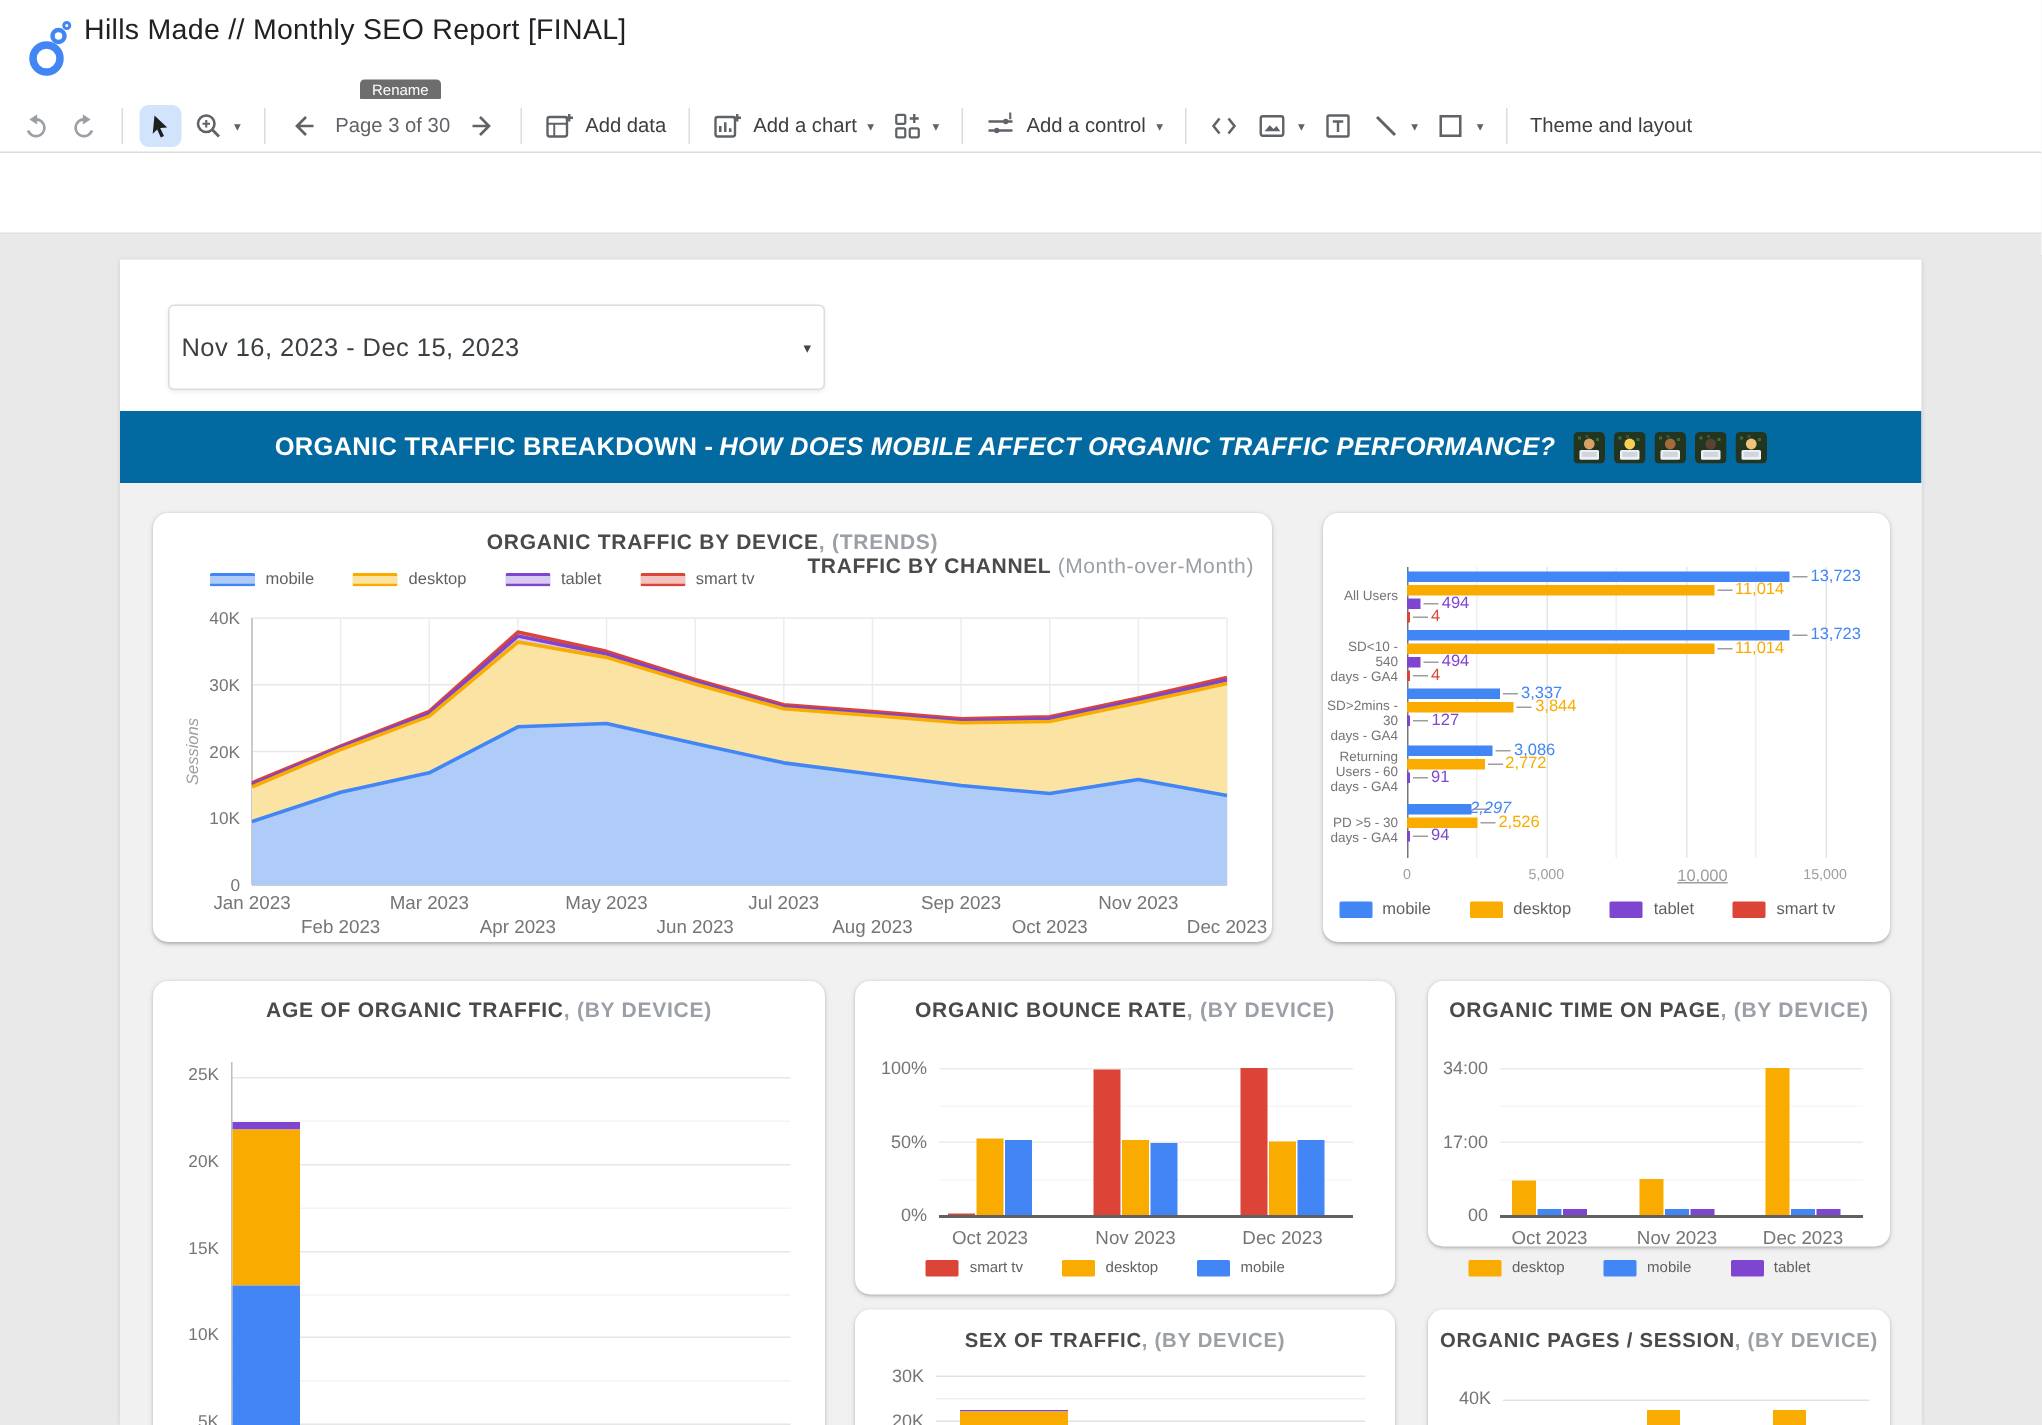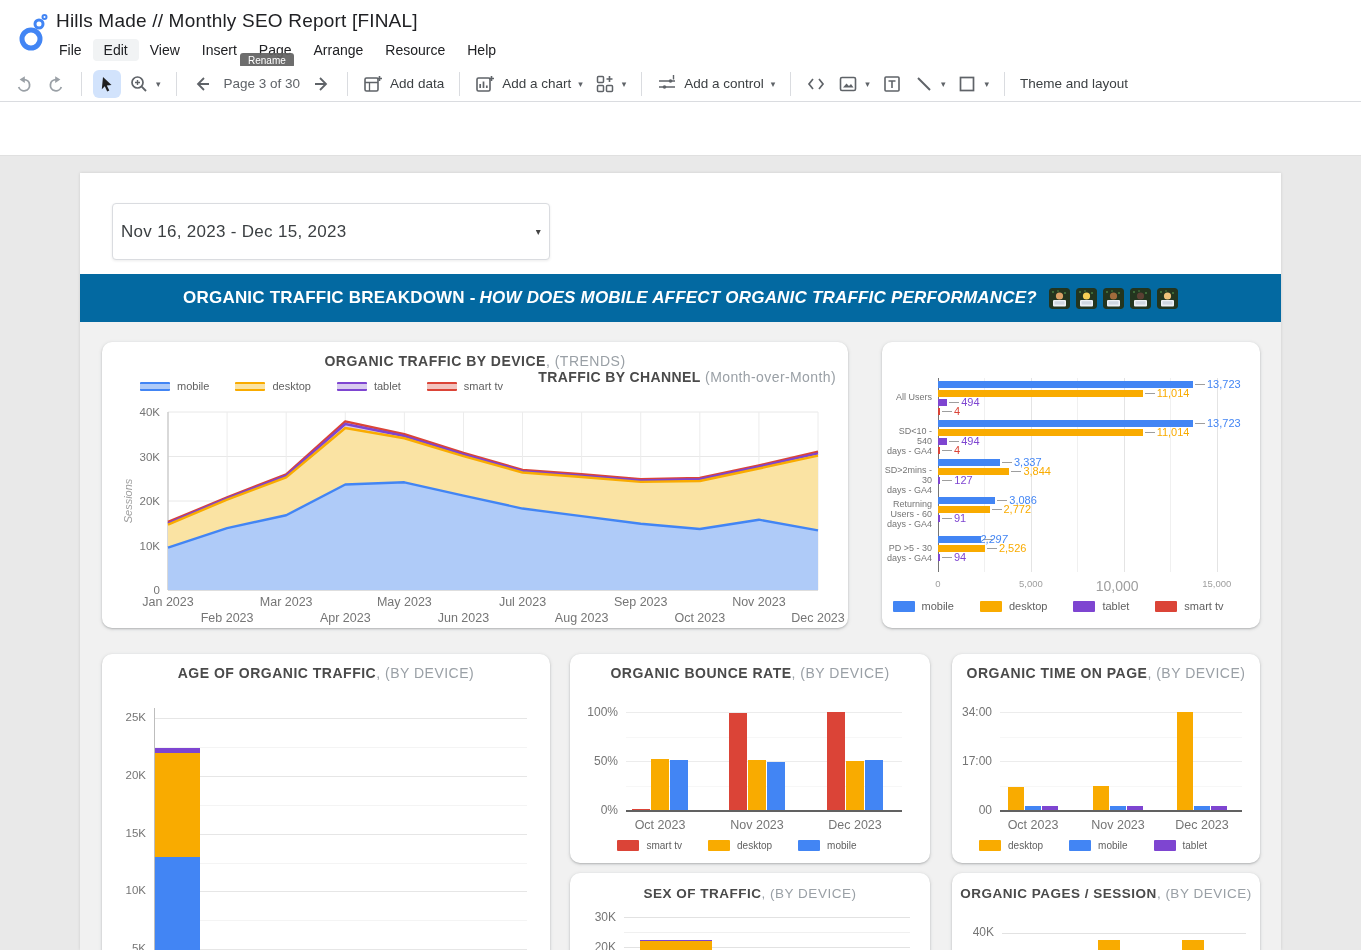--- a/index.html
+++ b/index.html
@@ -39,21 +39,21 @@
   .page-body{position:absolute;top:149px;bottom:0;left:0;right:0;background:#f1f1f1;}
   .datecard{position:absolute;left:32px;top:30px;width:438px;height:57px;background:#fff;border:1px solid #dadce0;border-radius:4px;box-shadow:0 1px 3px rgba(0,0,0,.08);display:flex;align-items:center;padding:0 8px;font-size:17px;color:#3c4043;letter-spacing:.3px;box-sizing:border-box;}
   .datecard .dcaret{margin-left:auto;color:#444;font-size:10px;}
   .banner{position:absolute;top:101px;height:48px;left:0;right:0;display:flex;align-items:center;justify-content:center;color:#fff;font-size:17px;letter-spacing:.2px;gap:4px;}
   .banner b{font-weight:800;}
   .banner i{font-weight:600;}
   .emojirow{display:flex;gap:6px;margin-left:8px;}
 
   .card{position:absolute;background:#fff;border-radius:10px;box-shadow:0 1px 2px rgba(60,64,67,.28),0 1px 4px rgba(60,64,67,.12);}
   .ctitle{position:absolute;top:11px;left:0;right:0;text-align:center;font-size:14px;font-weight:bold;color:#4a4a4a;letter-spacing:.5px;white-space:nowrap;}
-  .ctitle .lite{color:#9aa0a6;font-weight:normal;}
+  .ctitle .lite{color:#9aa0a6;font-weight:bold;}
   .ctitle.small{font-size:13.5px;}
   .overlaytitle{position:absolute;top:27px;right:12px;text-align:right;font-size:14px;font-weight:bold;color:#4a4a4a;letter-spacing:.4px;background:rgba(255,255,255,.0);}
   .overlaytitle .lite{color:#9aa0a6;font-weight:normal;}
 
   .legendrow{position:absolute;display:flex;align-items:center;font-size:11px;color:#616161;}
   .legendrow .li{display:flex;align-items:center;gap:7px;margin-right:26px;}
   .sw-line{width:30px;height:5px;border-top:2.5px solid;border-bottom:2.5px solid;border-radius:1px;}
   .sw-box{width:22px;height:11px;border-radius:1px;}
 
   .gl-h{position:absolute;height:1px;}
@@ -73,30 +73,20 @@
 
   <div class="appbar">
     <div class="logo">
       <svg viewBox="0 0 32 40" class="icon" width="32" height="40">
         <circle cx="14" cy="26" r="9" fill="none" stroke="#4285F4" stroke-width="5"></circle>
         <circle cx="22" cy="11" r="4" fill="none" stroke="#4285F4" stroke-width="3"></circle>
         <circle cx="27.5" cy="4" r="2" fill="none" stroke="#4285F4" stroke-width="2"></circle>
       </svg>
     </div>
     <div class="apptitle">Hills Made // Monthly SEO Report [FINAL]</div>
-    <div class="menus">
-      <span class="menu">File</span>
-      <span class="menu hov">Edit</span>
-      <span class="menu">View</span>
-      <span class="menu">Insert</span>
-      <span class="menu">Page</span>
-      <span class="menu">Arrange</span>
-      <span class="menu">Resource</span>
-      <span class="menu">Help</span>
-    </div>
     <div class="tooltip">Rename</div>
   </div>
 
   <div class="toolbar">
     <span class="tb-btn dim">
       <svg class="icon20" viewBox="0 0 20 20">
           <path d="M10 5.6 a5.6 5.6 0 1 1 -5.3 7.4" fill="none" stroke="currentColor" stroke-width="1.8"></path>
           <path d="M10.8 2.2 L5.6 5.6 L10.8 9 Z" fill="currentColor"></path>
         </svg>
     </span>
@@ -381,21 +371,21 @@
         <div id="hbarplot" style="position:absolute;left:0;top:0;width:378px;height:286px;">
             <div class="gl-v" style="left: 102.452px; top: 36px; height: 194px; background: rgb(240, 240, 240);"></div>
             <div class="gl-v" style="left: 148.903px; top: 36px; height: 194px; background: rgb(228, 228, 228);"></div>
             <div class="gl-v" style="left: 195.355px; top: 36px; height: 194px; background: rgb(240, 240, 240);"></div>
             <div class="gl-v" style="left: 241.806px; top: 36px; height: 194px; background: rgb(228, 228, 228);"></div>
             <div class="gl-v" style="left: 288.258px; top: 36px; height: 194px; background: rgb(240, 240, 240);"></div>
             <div class="gl-v" style="left: 334.71px; top: 36px; height: 194px; background: rgb(228, 228, 228);"></div>
             <div class="gl-v" style="left: 56px; top: 36px; height: 194px; background: rgb(117, 117, 117);"></div>
             <div class="ticklab" style="left: 28px; top: 236px; width: 56px; text-align: center; font-size: 9.5px; color: rgb(158, 158, 158);">0</div>
             <div class="ticklab" style="left: 120.903px; top: 236px; width: 56px; text-align: center; font-size: 9.5px; color: rgb(158, 158, 158);">5,000</div>
-            <div class="ticklab" style="left: 213.806px; top: 236px; width: 56px; text-align: left; font-size: 14px; color: rgb(158, 158, 158);">10,000</div>
+            <div class="ticklab" style="left: 213.806px; top: 236px; width: 56px; text-align: right; font-size: 11px; color: rgb(158, 158, 158); text-decoration: underline;">10,000</div>
             <div class="ticklab" style="left: 306.71px; top: 236px; width: 56px; text-align: center; font-size: 9.5px; color: rgb(158, 158, 158);">15,000</div>
             <div class="catlab" style="left: 0px; top: 50.4px; width: 50px;">All Users</div>
             <div class="bar" style="left: 56px; top: 39px; width: 254.982px; height: 7px; background: rgb(66, 133, 244);"></div>
             <div class="leader" style="left: 312.982px; top: 42px; width: 10px;"></div>
             <div class="vallab" style="left: 324.982px; top: 36px; color: rgb(66, 133, 244);">13,723</div>
             <div class="bar" style="left: 56px; top: 48px; width: 204.647px; height: 7px; background: rgb(249, 171, 0);"></div>
             <div class="leader" style="left: 262.647px; top: 51px; width: 10px;"></div>
             <div class="vallab" style="left: 274.647px; top: 45px; color: rgb(249, 171, 0);">11,014</div>
             <div class="bar" style="left: 56px; top: 57px; width: 9.17884px; height: 7px; background: rgb(126, 69, 209);"></div>
             <div class="leader" style="left: 67.1788px; top: 60px; width: 10px;"></div>
@@ -528,21 +518,21 @@
               <span class="sw-box" style="background: rgb(249, 171, 0);"></span>
               <span>desktop</span>
             </span>
             <span class="li">
               <span class="sw-box" style="background: rgb(66, 133, 244);"></span>
               <span>mobile</span>
             </span>
           </div>
       </div>
 
-      <div class="card" style="left:872px;top:481px;width:308px;height:209px;" id="card-time">
+      <div class="card" style="left:872px;top:481px;width:308px;height:177px;" id="card-time">
         <div class="ctitle">
           <span>ORGANIC TIME ON PAGE</span><span class="lite">, (BY DEVICE)</span>
         </div>
         <div id="timeplot" style="position:absolute;left:0;top:0;width:308px;height:209px;">
             <div class="gl-h" style="left: 48px; top: 58px; width: 242px; background: rgb(236, 236, 236);"></div>
             <div class="gl-h" style="left: 48px; top: 82.5px; width: 242px; background: rgb(247, 247, 247);"></div>
             <div class="ticklab r" style="left: 0px; top: 51px; width: 40px; font-size: 12px;">34:00</div>
             <div class="gl-h" style="left: 48px; top: 107px; width: 242px; background: rgb(236, 236, 236);"></div>
             <div class="gl-h" style="left: 48px; top: 131.5px; width: 242px; background: rgb(247, 247, 247);"></div>
             <div class="ticklab r" style="left: 0px; top: 100px; width: 40px; font-size: 12px;">17:00</div>

